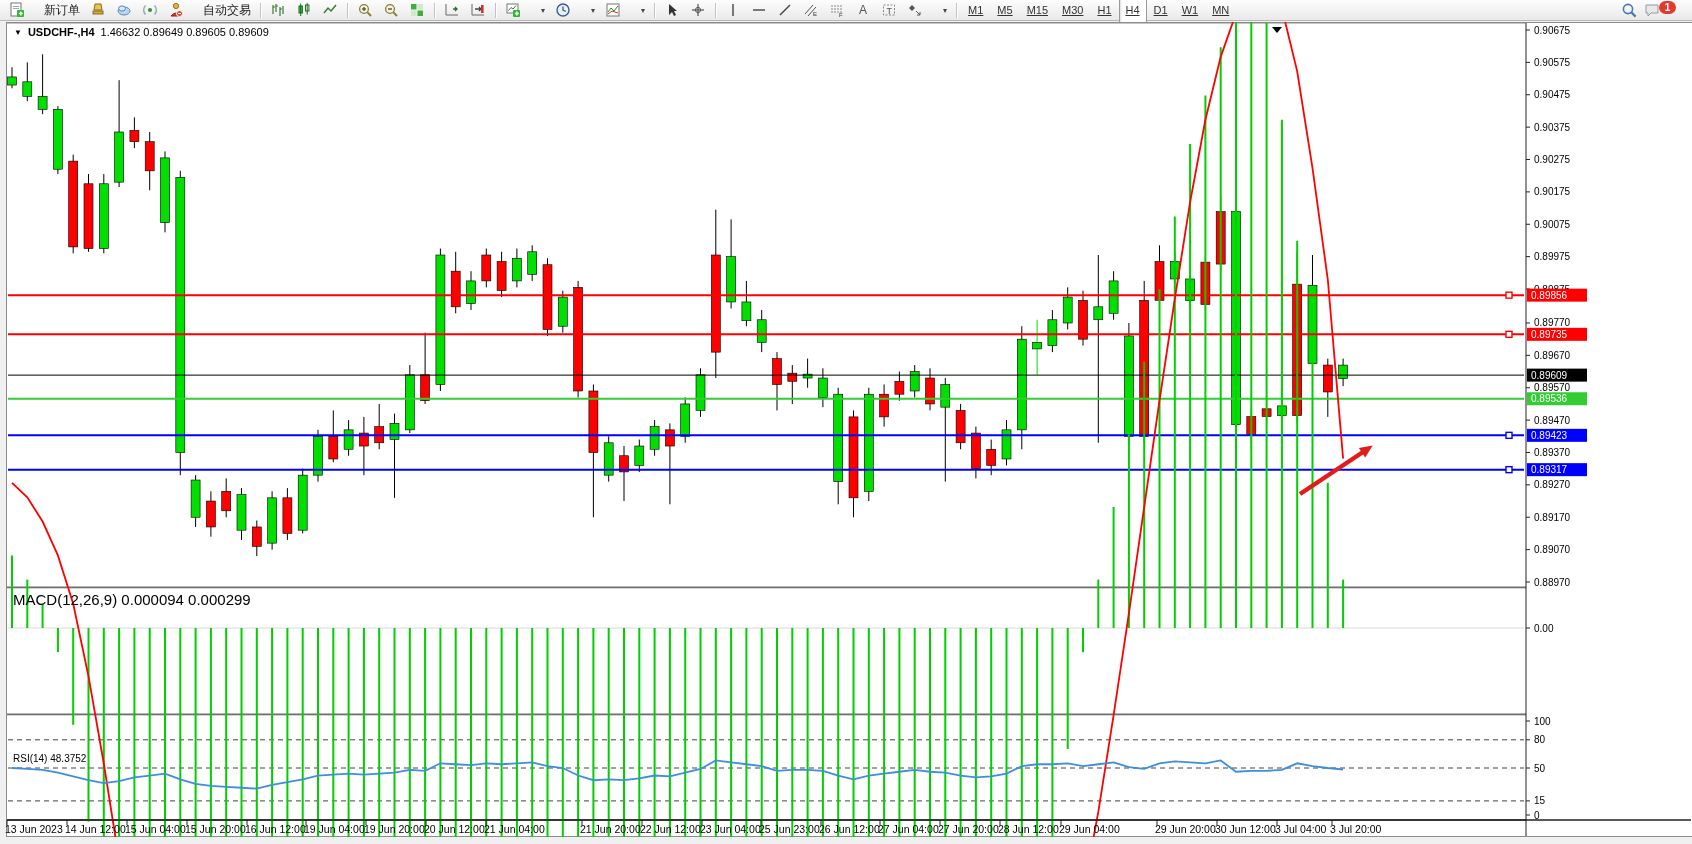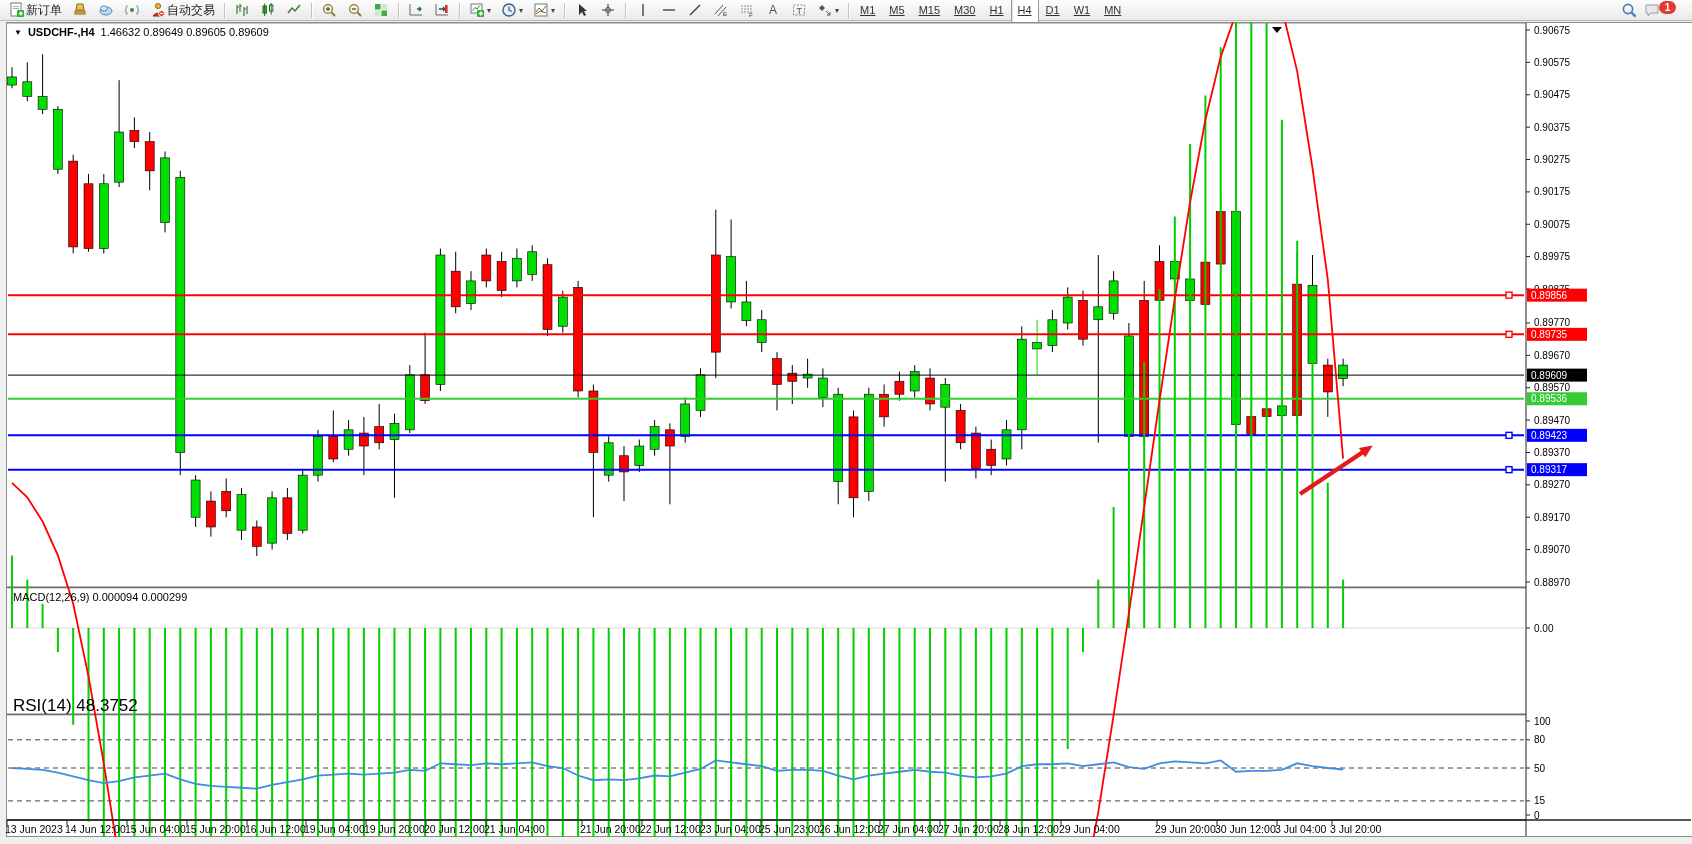--- a/index.html
+++ b/index.html
@@ -1,37 +1,37 @@
 <!DOCTYPE html>
 <html><head>
 <meta charset="utf-8">
 <style>
   html,body{margin:0;padding:0;background:#e9e9e9;font-family:"Liberation Sans",sans-serif;}
   #app{position:relative;width:1692px;height:844px;background:#f0f0f0;overflow:hidden;}
   
   #toolbar{position:absolute;left:0;top:0;width:1692px;height:21px;
     background:linear-gradient(#fdfdfd,#e9e9e9);border-bottom:1px solid #b8b8b8;
     display:flex;align-items:center;padding-left:4px;box-sizing:border-box;}
-  .tbtn{height:19px;display:flex;align-items:center;gap:1px;padding:0 4px;border:1px solid transparent;
+  .tbtn{height:19px;display:flex;align-items:center;gap:19px;padding:0 4px;border:1px solid transparent;
     border-radius:2px;font-size:12px;color:#222;cursor:default;white-space:nowrap;}
   .tsep{width:1px;height:15px;background:#c2c2c2;margin:0 4px;box-shadow:1px 0 0 #fff;}
   .tfbtn{height:17px;padding:14px 6px;font-size:11px;color:#333;border:1px solid transparent;display:flex;align-items:center;text-decoration:underline;}
   .tfbtn.active{background:#fff;border:1px solid #9a9a9a;box-shadow:inset 1px 1px 2px #00000022;}
   .caret{font-size:8px;color:#444;margin-left:1px;}
   #tb-right{margin-left:auto;display:flex;align-items:center;gap:6px;padding-right:8px;}
   #badge{min-width:13px;height:13px;border-radius:8px;background:#e23b2e;color:#fff;font-size:10px;font-weight:bold;
      display:flex;align-items:center;justify-content:center;padding:0 2px;position:relative;top:-2px;left:-8px;}
   
   #chartwin{position:absolute;left:6px;top:22px;width:1686px;height:815px;background:#fff;
     border:1px solid #8c8c8c;box-sizing:border-box;}
   #chart-svg{position:absolute;left:0;top:22px;width:1692px;height:815px;}
   #chart-title{position:absolute;left:14px;top:26px;font-size:11px;color:#000;z-index:5;display:flex;gap:6px;align-items:center;}
   #chart-title .tri{font-size:8px;}
-  #macd-label{position:absolute;left:13px;top:591px;font-size:11px;color:#000;z-index:5;}
-  #rsi-label{position:absolute;left:13px;top:696px;font-size:17px;color:#000;z-index:5;}
+  #macd-label{position:absolute;left:13px;top:591px;font-size:15px;color:#000;z-index:5;}
+  #rsi-label{position:absolute;left:13px;top:753px;font-size:10px;color:#000;z-index:5;}
   .ico{display:inline-block;vertical-align:middle;}
 </style>
 </head>
 <body>
 
 <div id="app">
 
   <div id="toolbar">
       <div class="tbtn">
         <span class="ico"><svg class="ico" width="16" height="16">

